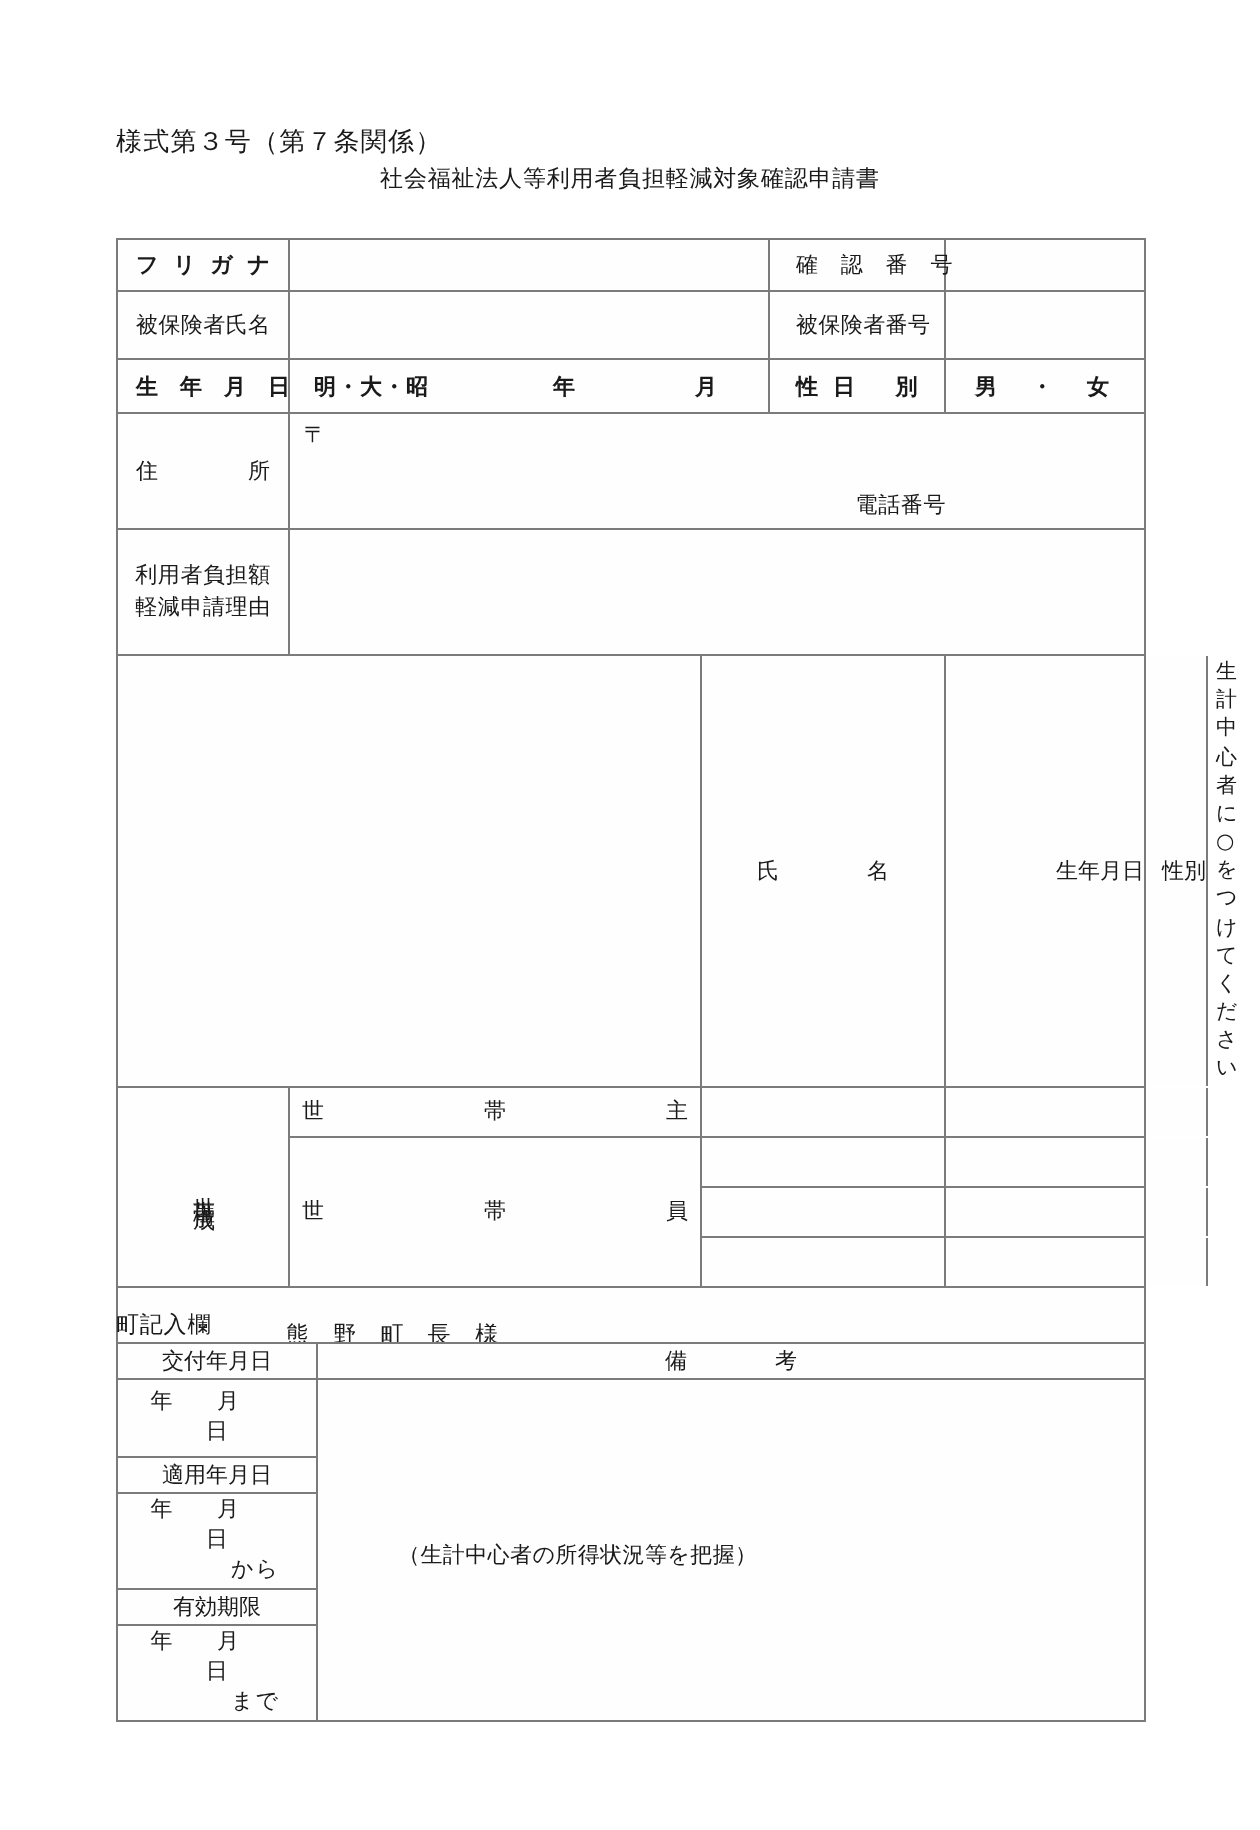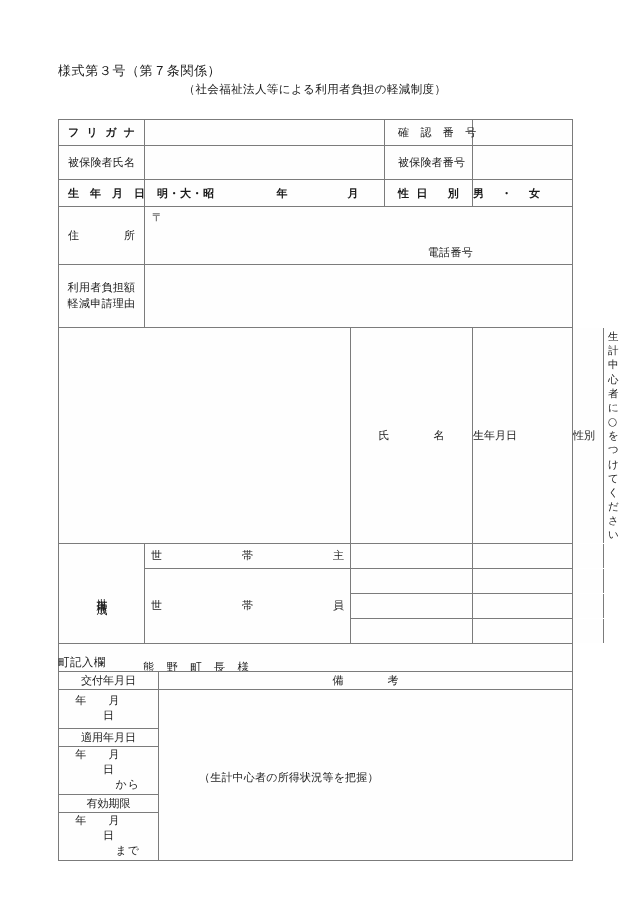--- a/index.html
+++ b/index.html
@@ -105,20 +105,21 @@
     align-items: center;
     padding: 0 10px 0 12px;
     white-space: nowrap;
   }
   .birth-era { letter-spacing: 0.5px; }
   .birth-y { margin-left: 62px; }
   .birth-m { margin-left: 60px; }
   .birth-d { margin-left: 58px; }
 
   .sex-values {
+    text-align: center;
     letter-spacing: 3px;
     padding-right: 4px;
   }
 
   .cell-addr { height: 57px; vertical-align: top; }
   .addr-inner {
     position: relative;
     height: 57px;
   }
   .postal {
@@ -279,21 +280,21 @@
   }
 </style>
 </head>
 <body>
 
 <div class="page">
 
   <div class="form-no">様式第３号（第７条関係）</div>
 
   <div class="title-block">
-    <span class="title-sub">（社会福祉法人等による利用者負担の軽減制度）</span>
+    <span class="title-main">社会福祉法人等利用者負担軽減対象確認申請書</span>
   </div>
 
   <table class="main-table">
     <colgroup>
       <col style="width:86px">
       <col style="width:206px">
       <col style="width:34px">
       <col style="width:88px">
       <col style="width:100px">
     </colgroup>
@@ -361,28 +362,28 @@
           </div>
         </td>
         <td class="cell-reason-lbl" colspan="4"></td>
       </tr>
 
       <tr class="hh-head">
         <td colspan="2"></td>
         <td colspan="2" style="text-align:center">
           <span>氏　　　　名</span>
         </td>
-        <td style="text-align:left">
+        <td style="text-align:right">
           <span>生年月日</span>
         </td>
         <td style="padding:0">
           <table style="width:100%;border-collapse:collapse;table-layout:fixed">
             <tbody>
                 <tr>
-              <td style="width:30px;border:0;border-right:1px solid #7b7b7b;text-align:left;font-size:11px">性別</td>
+              <td style="width:30px;border:0;border-right:1px solid #7b7b7b;text-align:right;font-size:11px">性別</td>
               <td style="border:0;padding:0">
                 <div class="hh-note">
                   <span>生計中心者に○を</span><br>
                   <span>つけてください</span>
                 </div>
               </td>
             </tr>
           </tbody>
             </table>
         </td>

